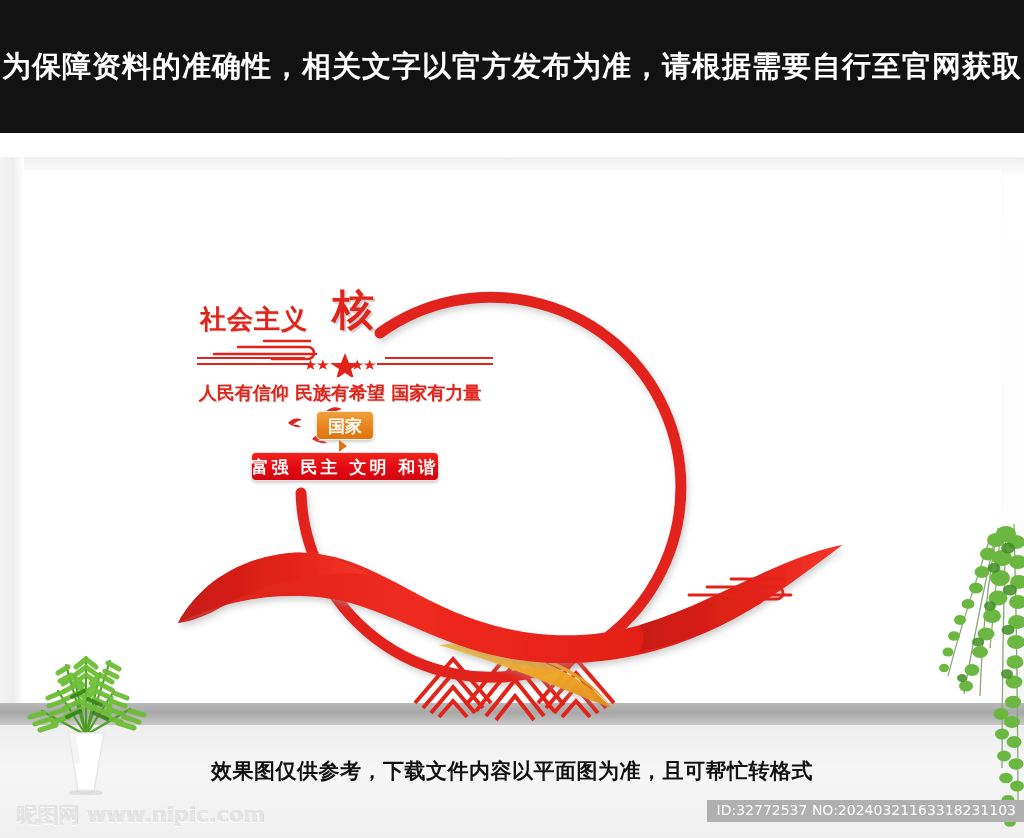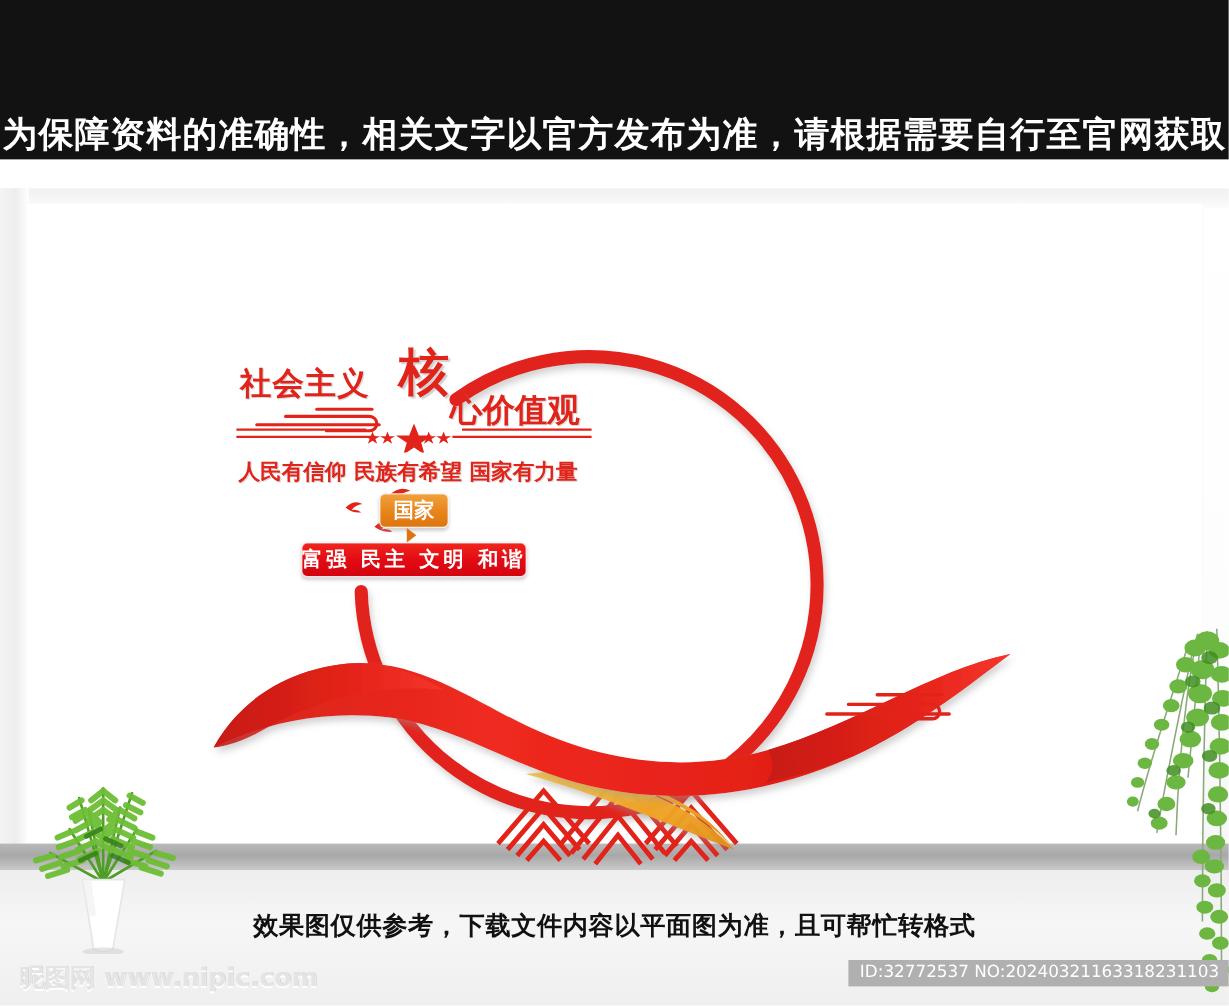--- a/index.html
+++ b/index.html
@@ -6,21 +6,21 @@
   html, body {
     width: 1024px; height: 838px;
     font-family: "Liberation Sans", "DejaVu Sans", sans-serif;
     background: #ffffff; overflow: hidden;
   }
   #root { position: relative; width: 1024px; height: 838px; background: #fff; }
 
   
   .banner {
     position: absolute; left: 0; top: 0; width: 1024px; height: 133px;
-    background: #121212; display: flex; align-items: flex-end; justify-content: center;
+    background: #121212; display: flex; align-items: center; justify-content: center;
   }
   .banner-text {
     color: #ffffff; font-size: 29px; font-weight: bold; letter-spacing: 1px;
     white-space: nowrap; font-family: "DejaVu Sans", sans-serif;
   }
 
   
   .scene {
     position: absolute; left: 0; top: 133px; width: 1024px; height: 705px;
     background: linear-gradient(180deg,#ffffff 0%,#fdfdfd 55%,#f2f2f2 100%);
@@ -269,21 +269,20 @@
           <polygon points="112,7 114,12 120,12 115,15 117,20 112,17 107,20 109,15 104,12 110,12" transform="scale(.78) translate(36,4)"></polygon>
           <polygon points="172,7 174,12 180,12 175,15 177,20 172,17 167,20 169,15 164,12 170,12" transform="scale(.78) translate(36,4)"></polygon>
           <polygon points="188,7 190,12 196,12 191,15 193,20 188,17 183,20 185,15 180,12 186,12" transform="scale(.78) translate(36,4)"></polygon>
         </g>
       </svg>
     </div>
 
     <div class="title-wrap">
       <div class="title-main">社会主义</div>
       <div class="title-big">核</div>
-      <div class="title-sub">心价值观</div>
     </div>
 
     <div class="slogan">人民有信仰 民族有希望 国家有力量</div>
 
     <div class="rows">
       <div class="row">
         <div class="tag">国家</div>
         <div class="arrow"></div>
         <div class="bar">富强 民主 文明 和谐</div>
       </div>

